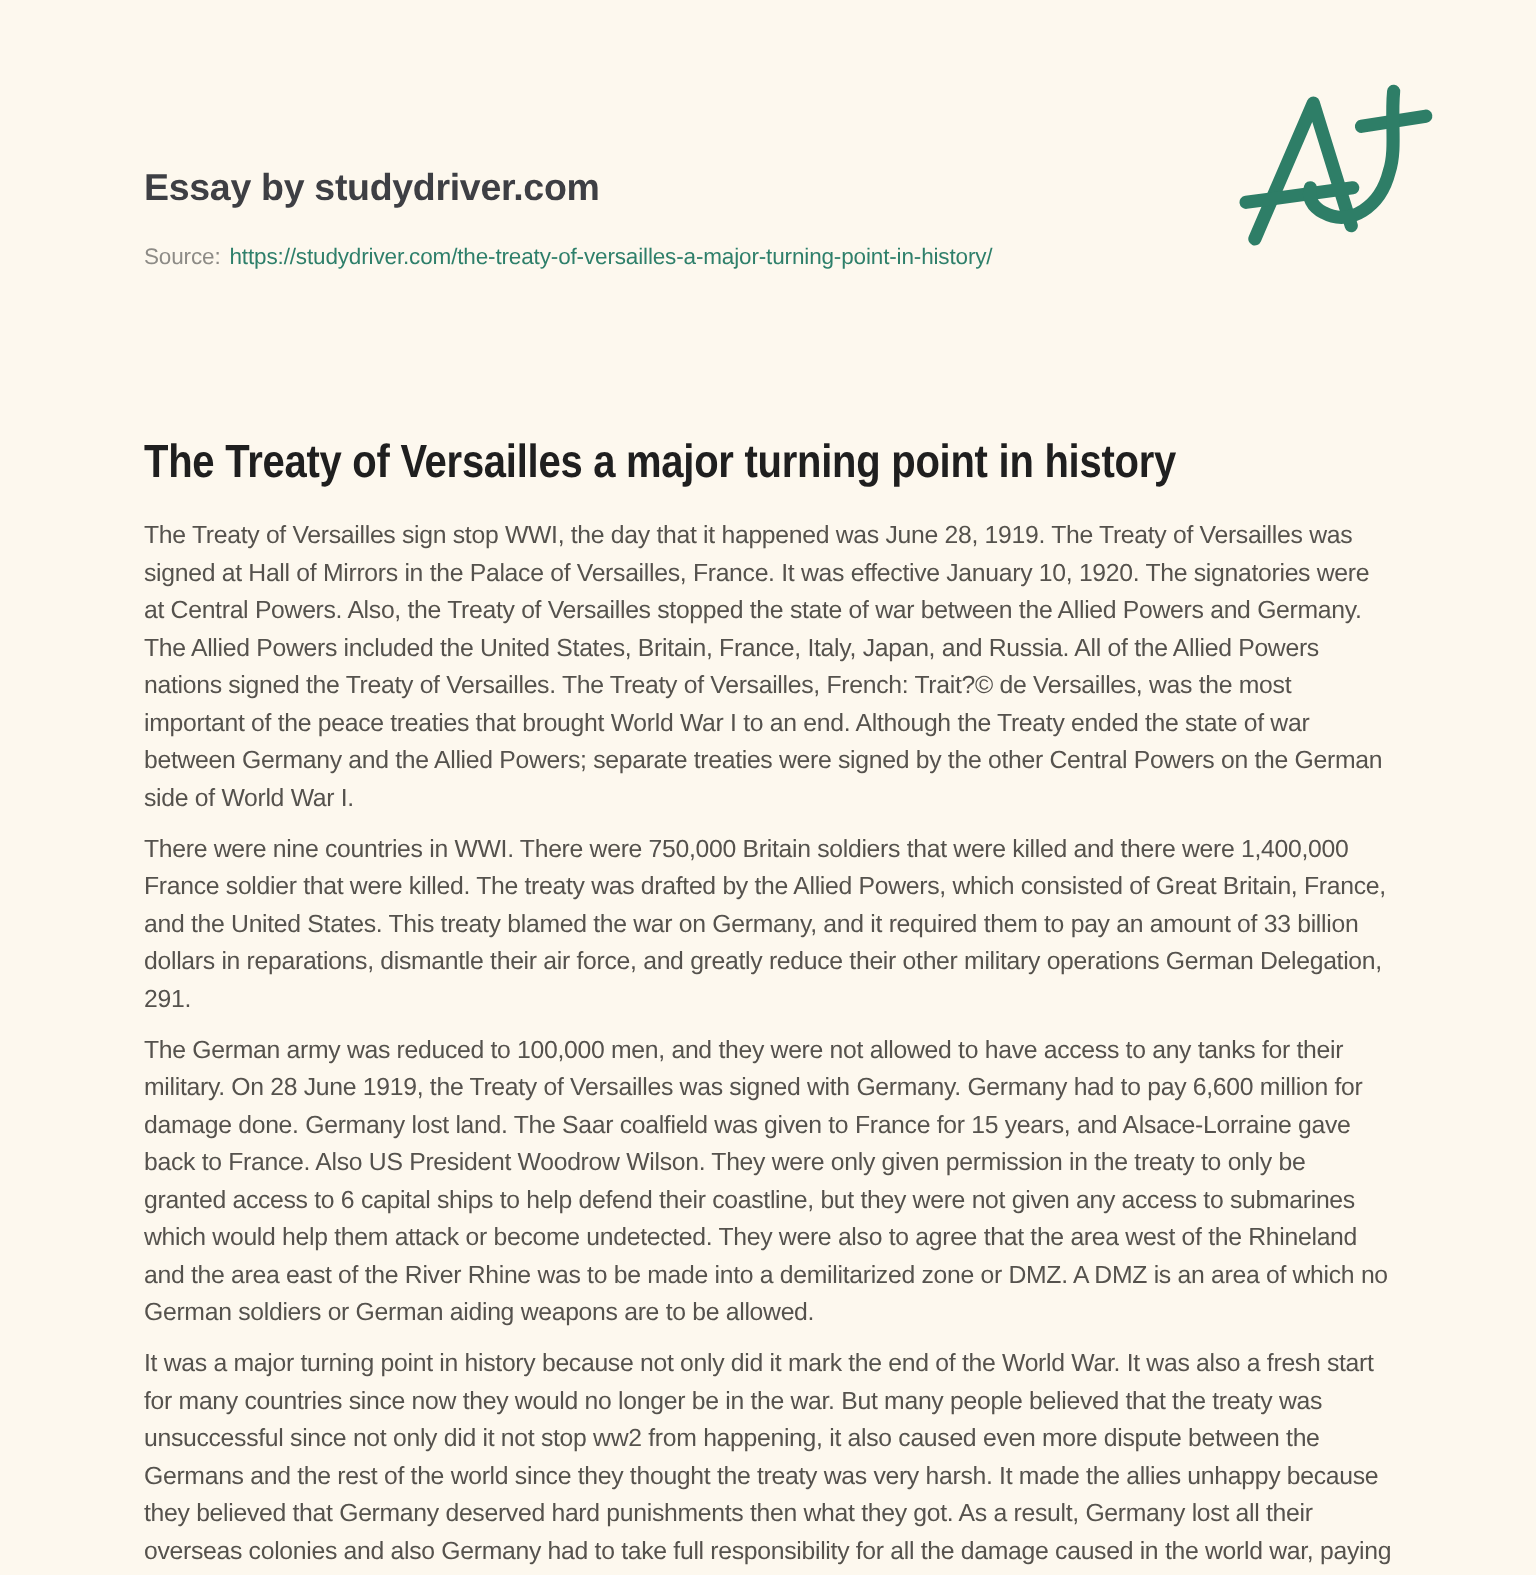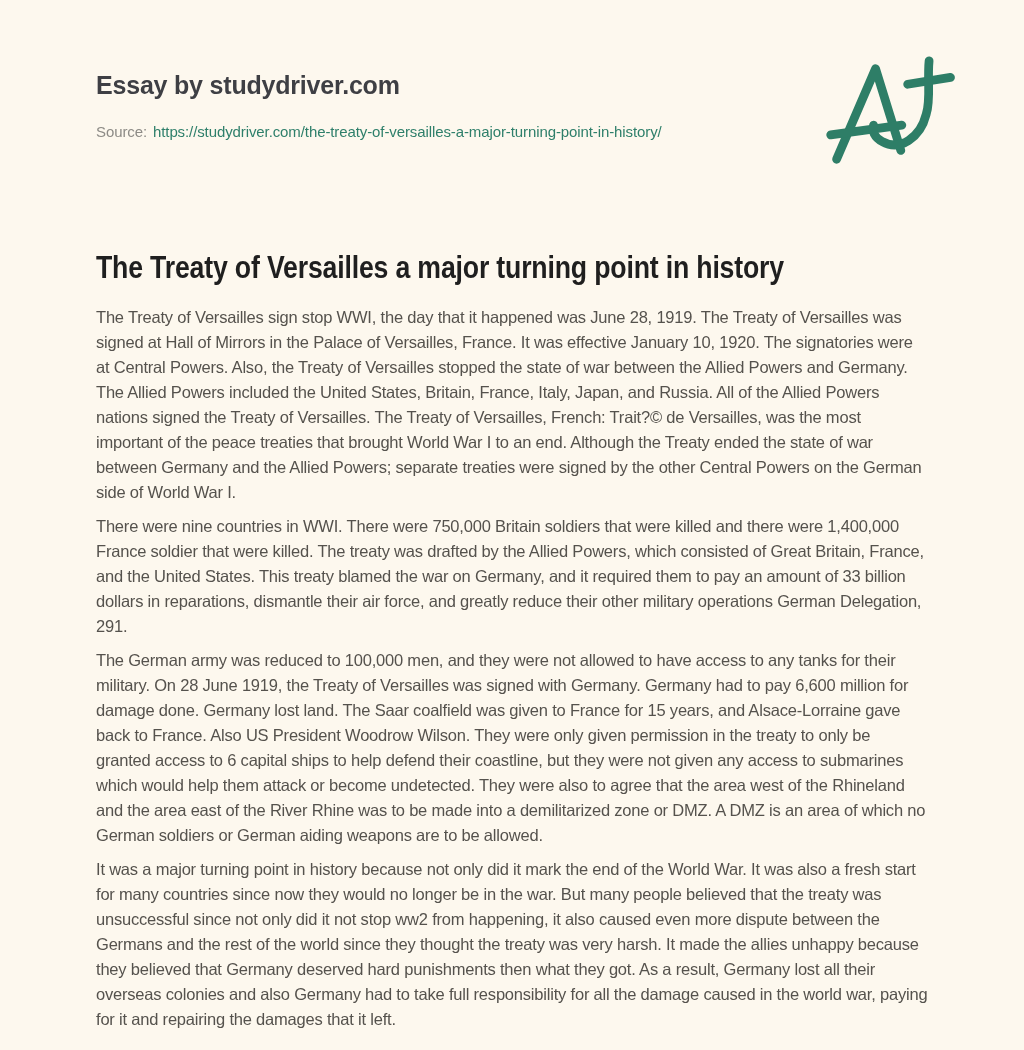--- a/index.html
+++ b/index.html
@@ -8,21 +8,21 @@
     width: 1024px;
     height: 1050px;
     background: #fdf8ee;
     font-family: "Liberation Sans", sans-serif;
     overflow: hidden;
   }
   .page {
     position: relative;
     width: 1024px;
     height: 1050px;
-    padding: 73px 96px 0 96px;
+    padding: 113px 96px 0 96px;
   }
   .header-title {
     font-size: 25px;
     font-weight: 700;
     color: #3e3f44;
     letter-spacing: -0.2px;
     line-height: 25px;
   }
   .source-line {
     margin-top: 22px;

